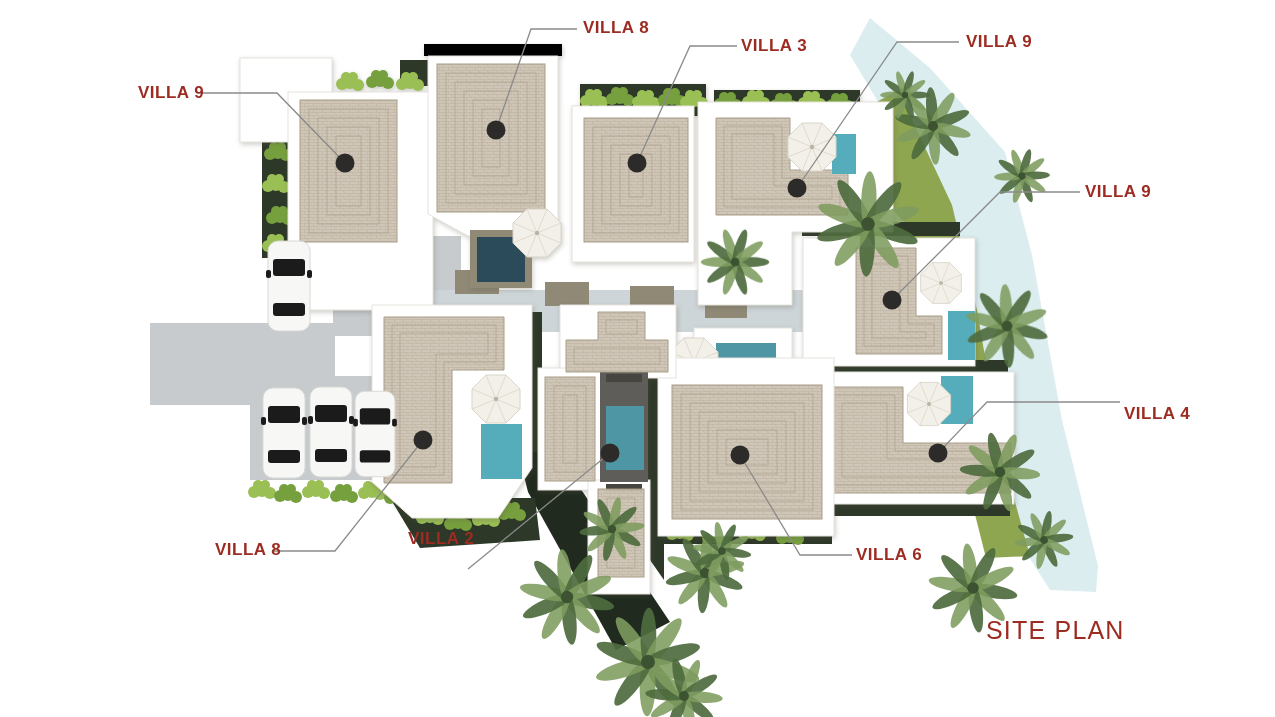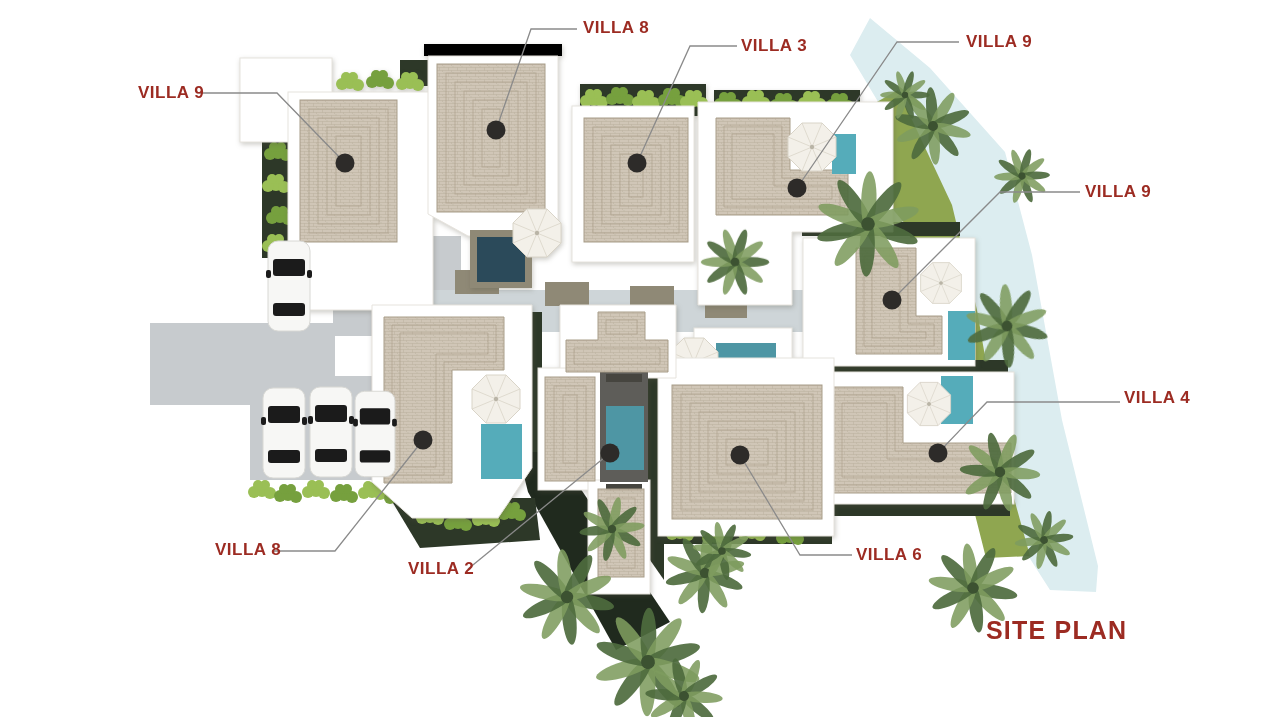--- a/index.html
+++ b/index.html
@@ -1,21 +1,21 @@
 <!DOCTYPE html>
 <html style="--label: #9C2B22; --leader: #8A8A8A; --marker: #2D2B29; --building: #FFFFFF; --building-edge: #E6E3DD; --roof: #CFC5B5; --roof-line: #A69A85; --pool: #55ACBA; --pool-mid: #4E96A4; --pool-dark: #2B4A5A; --deck: #5E5D59; --water: #DCEDF0; --grass: #8FA650; --hedge: #2D3828; --wedge: #202A1E; --bush: #76A03E; --bush-light: #9ABF55; --pavement: #C7CBCE; --walkway: #CED5D8; --stone: #8F8976; --car: #F7F7F5; --car-glass: #1B1B1B; --umbrella: #F3F0E9; --umbrella-line: #D9D4C8; --palm-dark: #4E6B3E; --palm-light: #7E9C5F;"><head>
 <meta charset="utf-8">
 <style>
   html,body{margin:0;padding:0;background:#fff;}
   #stage{position:relative;width:1275px;height:717px;background:#fff;overflow:hidden;
          font-family:"Liberation Sans",sans-serif;}
   #scene{position:absolute;left:0;top:0;}
   .villa-label{position:absolute;font-weight:700;font-size:17px;letter-spacing:.5px;
                color:var(--label);white-space:nowrap;}
-  .site-title{position:absolute;font-weight:700;font-size:25px;letter-spacing:1.2px;
+  .site-title{position:absolute;font-weight:400;font-size:25px;letter-spacing:1.2px;
               color:var(--label);white-space:nowrap;}
   
   .c-bld{fill:var(--building);stroke:var(--building-edge);stroke-width:1;}
   .c-wall{fill:var(--wall);}
   .c-roofline{fill:none;stroke:var(--roof-line);stroke-width:1;opacity:.55;}
   .c-roofshape{stroke:var(--roof-line);stroke-width:1;opacity:.97;}
   .p-roof{fill:var(--roof);}
   .p-mortar{stroke:var(--roof-line);stroke-width:.6;opacity:.45;fill:none;}
   .c-pool{fill:var(--pool);}
   .c-pool-mid{fill:var(--pool-mid);}
@@ -319,19 +319,19 @@
     <circle class="c-marker" cx="610" cy="453" r="9.5"></circle>
     <circle class="c-marker" cx="423" cy="440" r="9.5"></circle>
   </g>
 </svg>
 
 <div class="villa-label" style="left:138px;top:83px">VILLA 9</div>
 <div class="villa-label" style="left:583px;top:18px">VILLA 8</div>
 <div class="villa-label" style="left:741px;top:36px">VILLA 3</div>
 <div class="villa-label" style="left:966px;top:32px">VILLA 9</div>
 <div class="villa-label" style="left:1085px;top:182px">VILLA 9</div>
-<div class="villa-label" style="left:1124px;top:388px">VILLA 4</div>
+<div class="villa-label" style="left:1124px;top:404px">VILLA 4</div>
 <div class="villa-label" style="left:856px;top:545px">VILLA 6</div>
-<div class="villa-label" style="left:408px;top:559px">VILLA 2</div>
+<div class="villa-label" style="left:408px;top:529px">VILLA 2</div>
 <div class="villa-label" style="left:215px;top:540px">VILLA 8</div>
 <div class="site-title" style="left:986px;top:616px">SITE PLAN</div>
 
 </div>
 
 </body></html>

